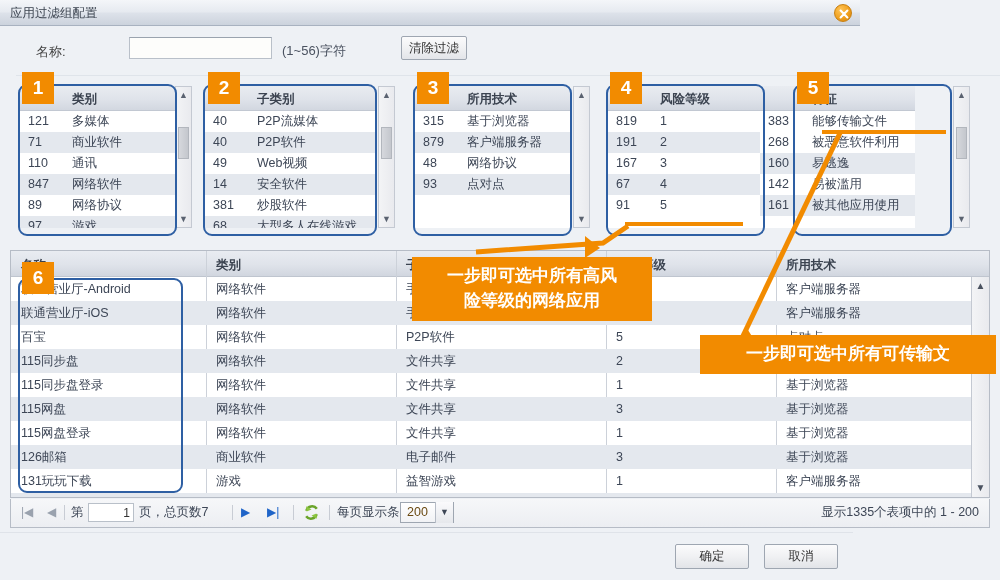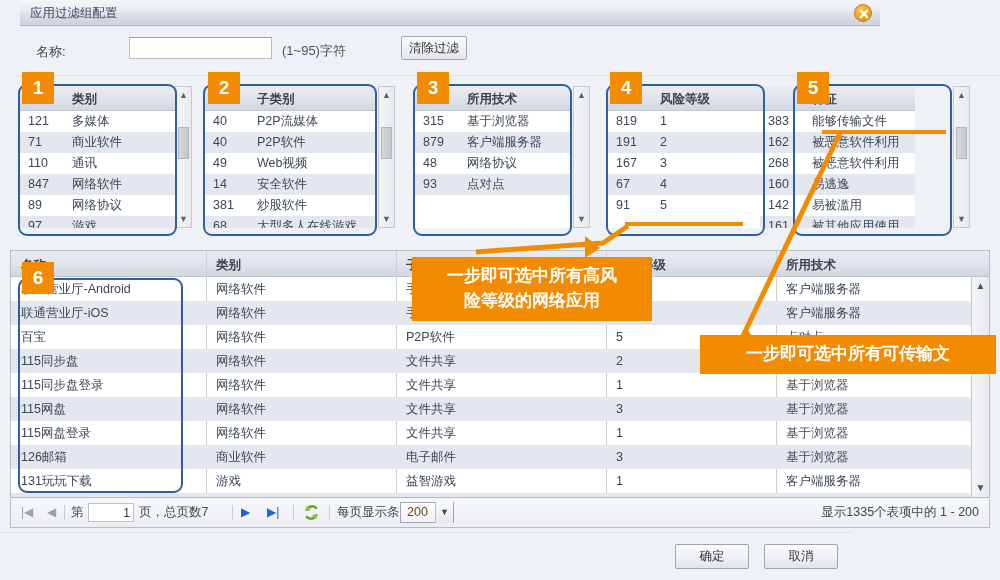--- a/index.html
+++ b/index.html
@@ -10,21 +10,20 @@
     font-size:12px; color:#333;
     background:#eef1f5;
   }
   .window { position:absolute; inset:0; background:#eef1f5; }
 
   
   .titlebar {
     position:absolute; left:0; top:0; width:860px; height:26px;
     background:linear-gradient(to bottom,#f4f6f9 0%,#e6eaf0 48%,#dde2ea 52%,#ccd3dd 100%);
     border-bottom:1px solid #a8b2c0;
-    margin-left:20px;
   }
   .titlebar-text {
     position:absolute; left:10px; top:5px; font-size:12.5px; color:#3c4450;
   }
   .close-btn {
     position:absolute; right:8px; top:4px; width:18px; height:18px; border-radius:50%;
     background:radial-gradient(circle at 35% 30%,#ffc457 0%,#f0a01e 55%,#d2810a 100%);
     border:1px solid #c87f10; cursor:pointer;
   }
   .close-btn svg { position:absolute; left:3px; top:3px; }
@@ -163,21 +162,21 @@
     <div class="close-btn">
       <svg width="12" height="12" viewBox="0 0 12 12">
           <path d="M2.6 2.6 L9.4 9.4 M9.4 2.6 L2.6 9.4" stroke="#fff" stroke-width="2.1" stroke-linecap="round"></path>
         </svg>
     </div>
   </div>
 
   <div class="name-row">
     <div class="name-label">名称:</div>
     <input class="name-input" type="text" value="" placeholder="" style="">
-    <div class="name-hint">(1~95)字符</div>
+    <div class="name-hint">(1~56)字符</div>
     <button class="clear-filter">清除过滤</button>
   </div>
 
   <div class="filters">
 
     <div class="fbox" style="left:20px; width:155px;">
       <div class="fbox-head">
         <span>类别</span>
       </div>
       <div class="fbox-body">
@@ -315,24 +314,20 @@
     </div>
 
     <div class="fbox" style="left:760px; width:155px;">
       <div class="fbox-head">
         <span>特征</span>
       </div>
       <div class="fbox-body">
         <div class="frow">
             <span class="n">383</span>
             <span class="v">能够传输文件</span>
-          </div>
-        <div class="frow alt">
-            <span class="n">162</span>
-            <span class="v">被恶意软件利用</span>
           </div>
         <div class="frow">
             <span class="n">268</span>
             <span class="v">被恶意软件利用</span>
           </div>
         <div class="frow alt">
             <span class="n">160</span>
             <span class="v">易逃逸</span>
           </div>
         <div class="frow">

